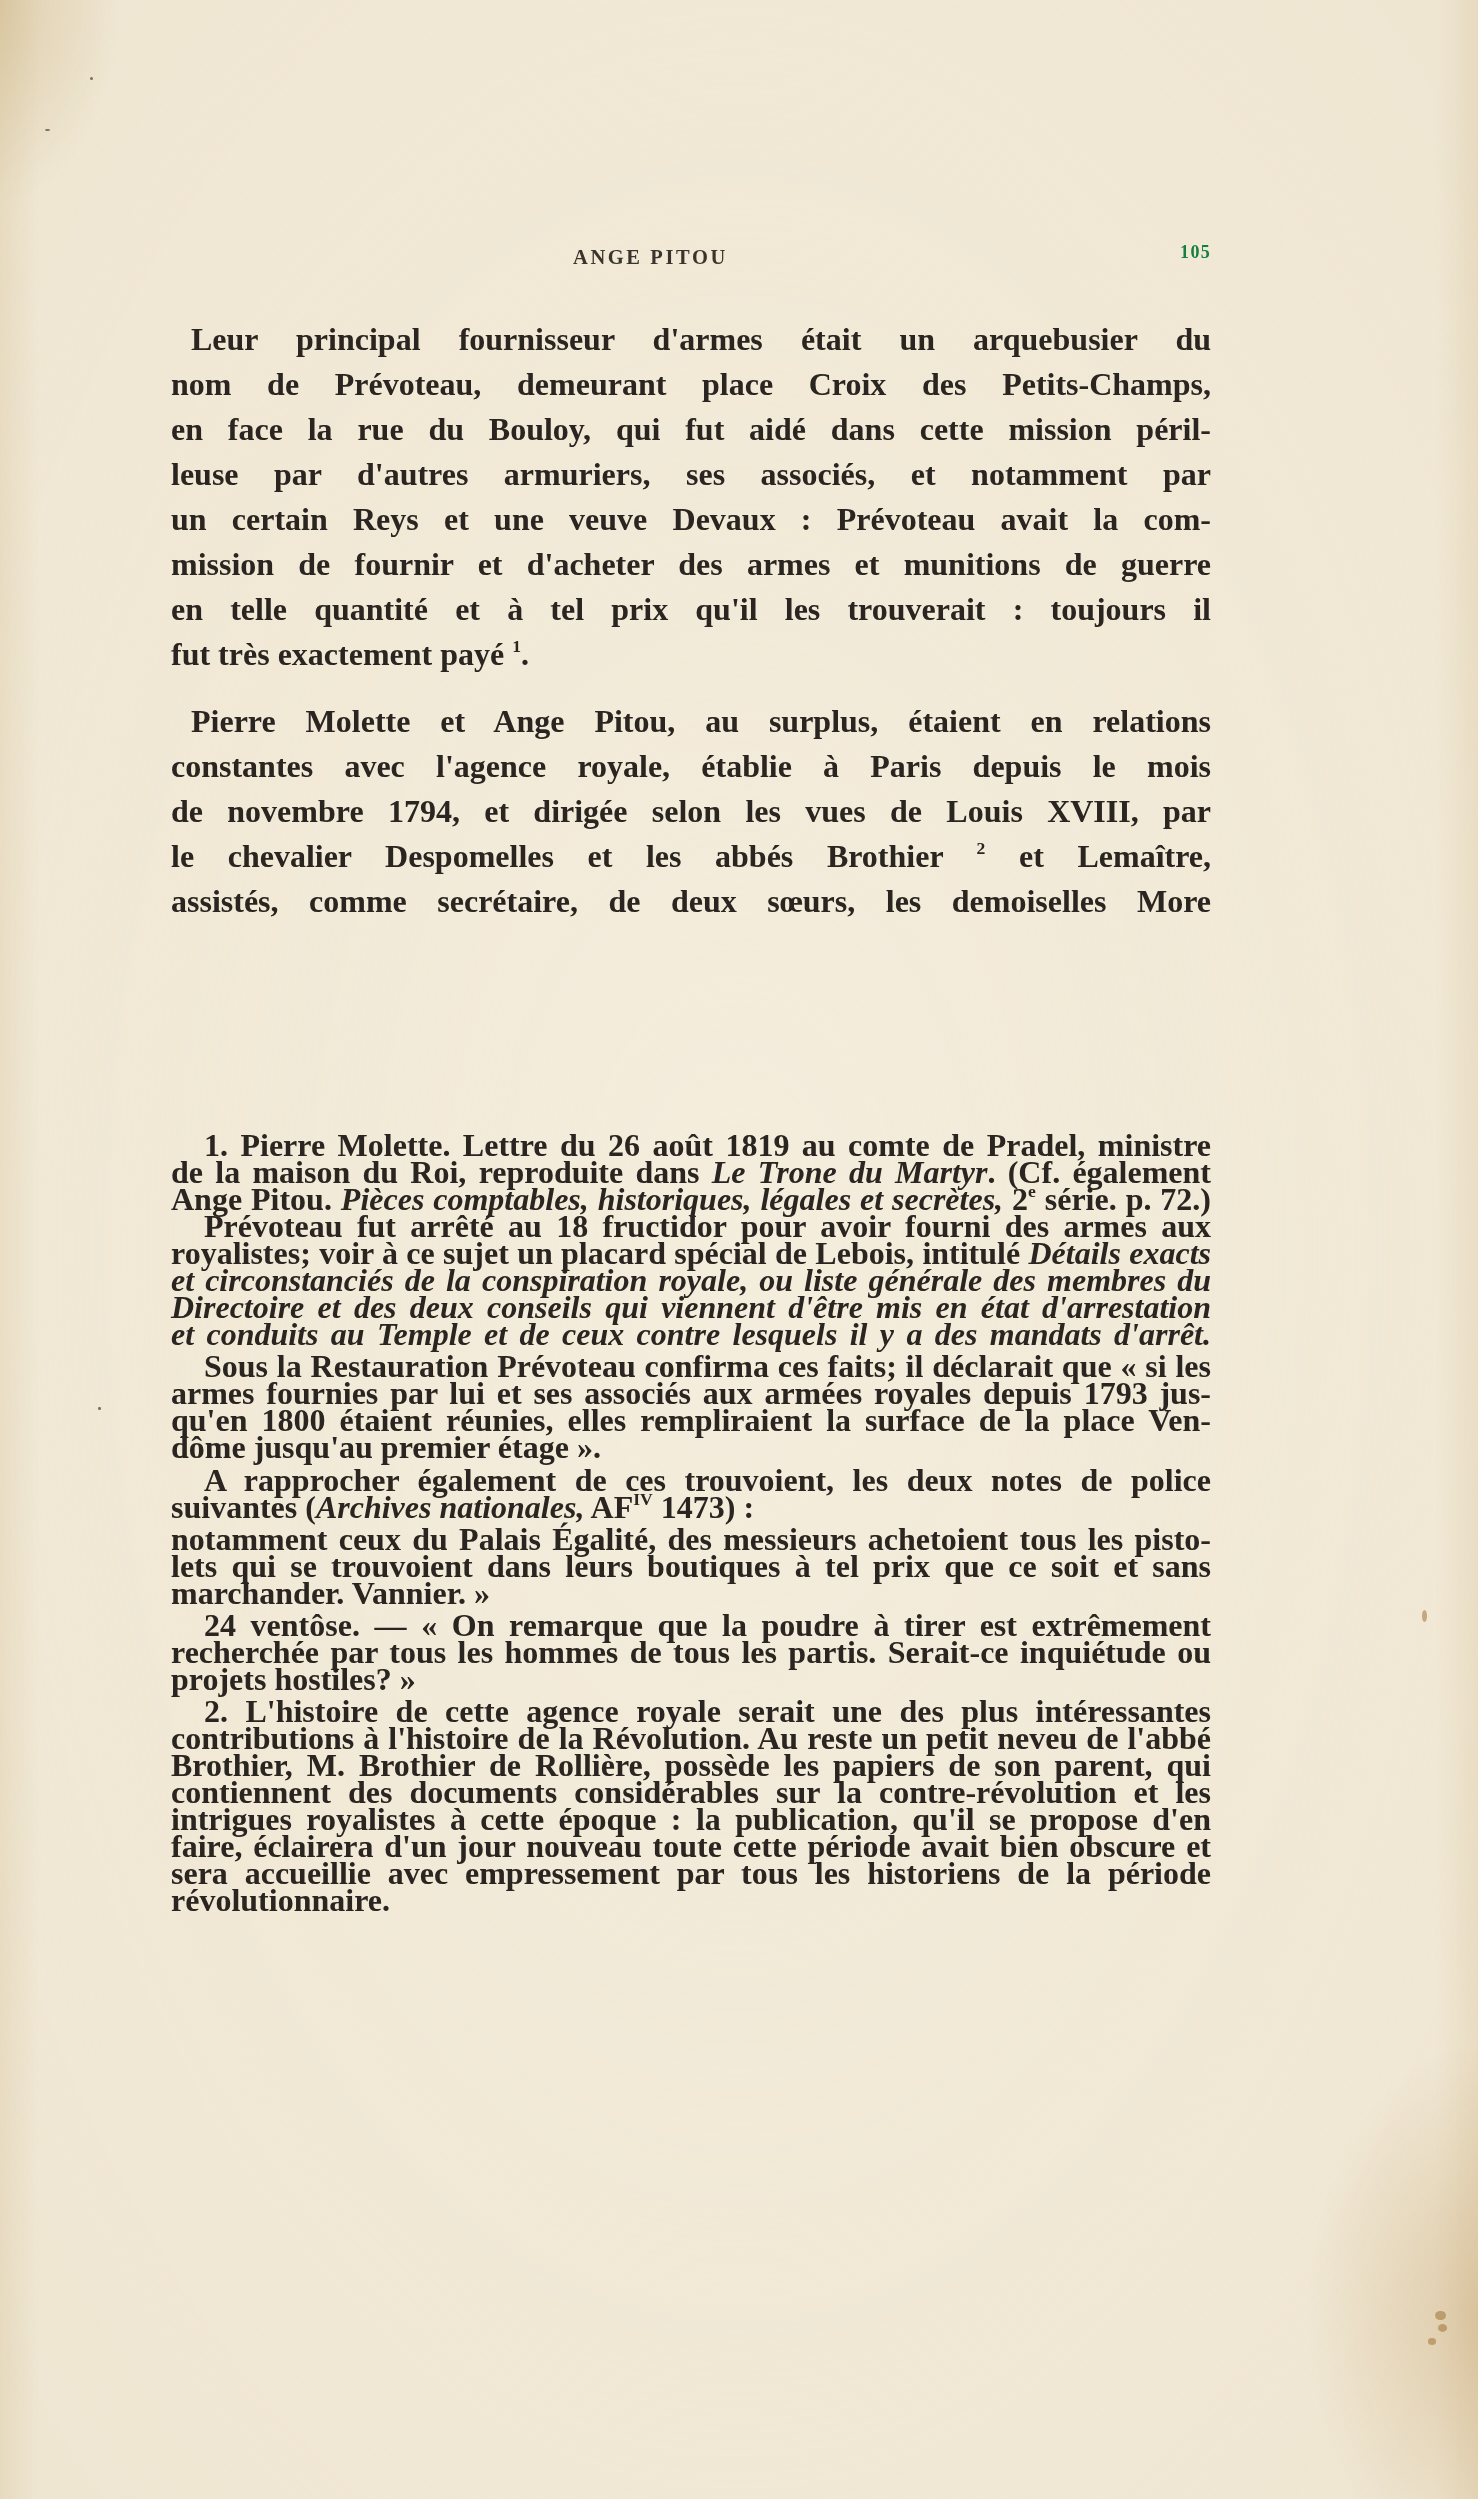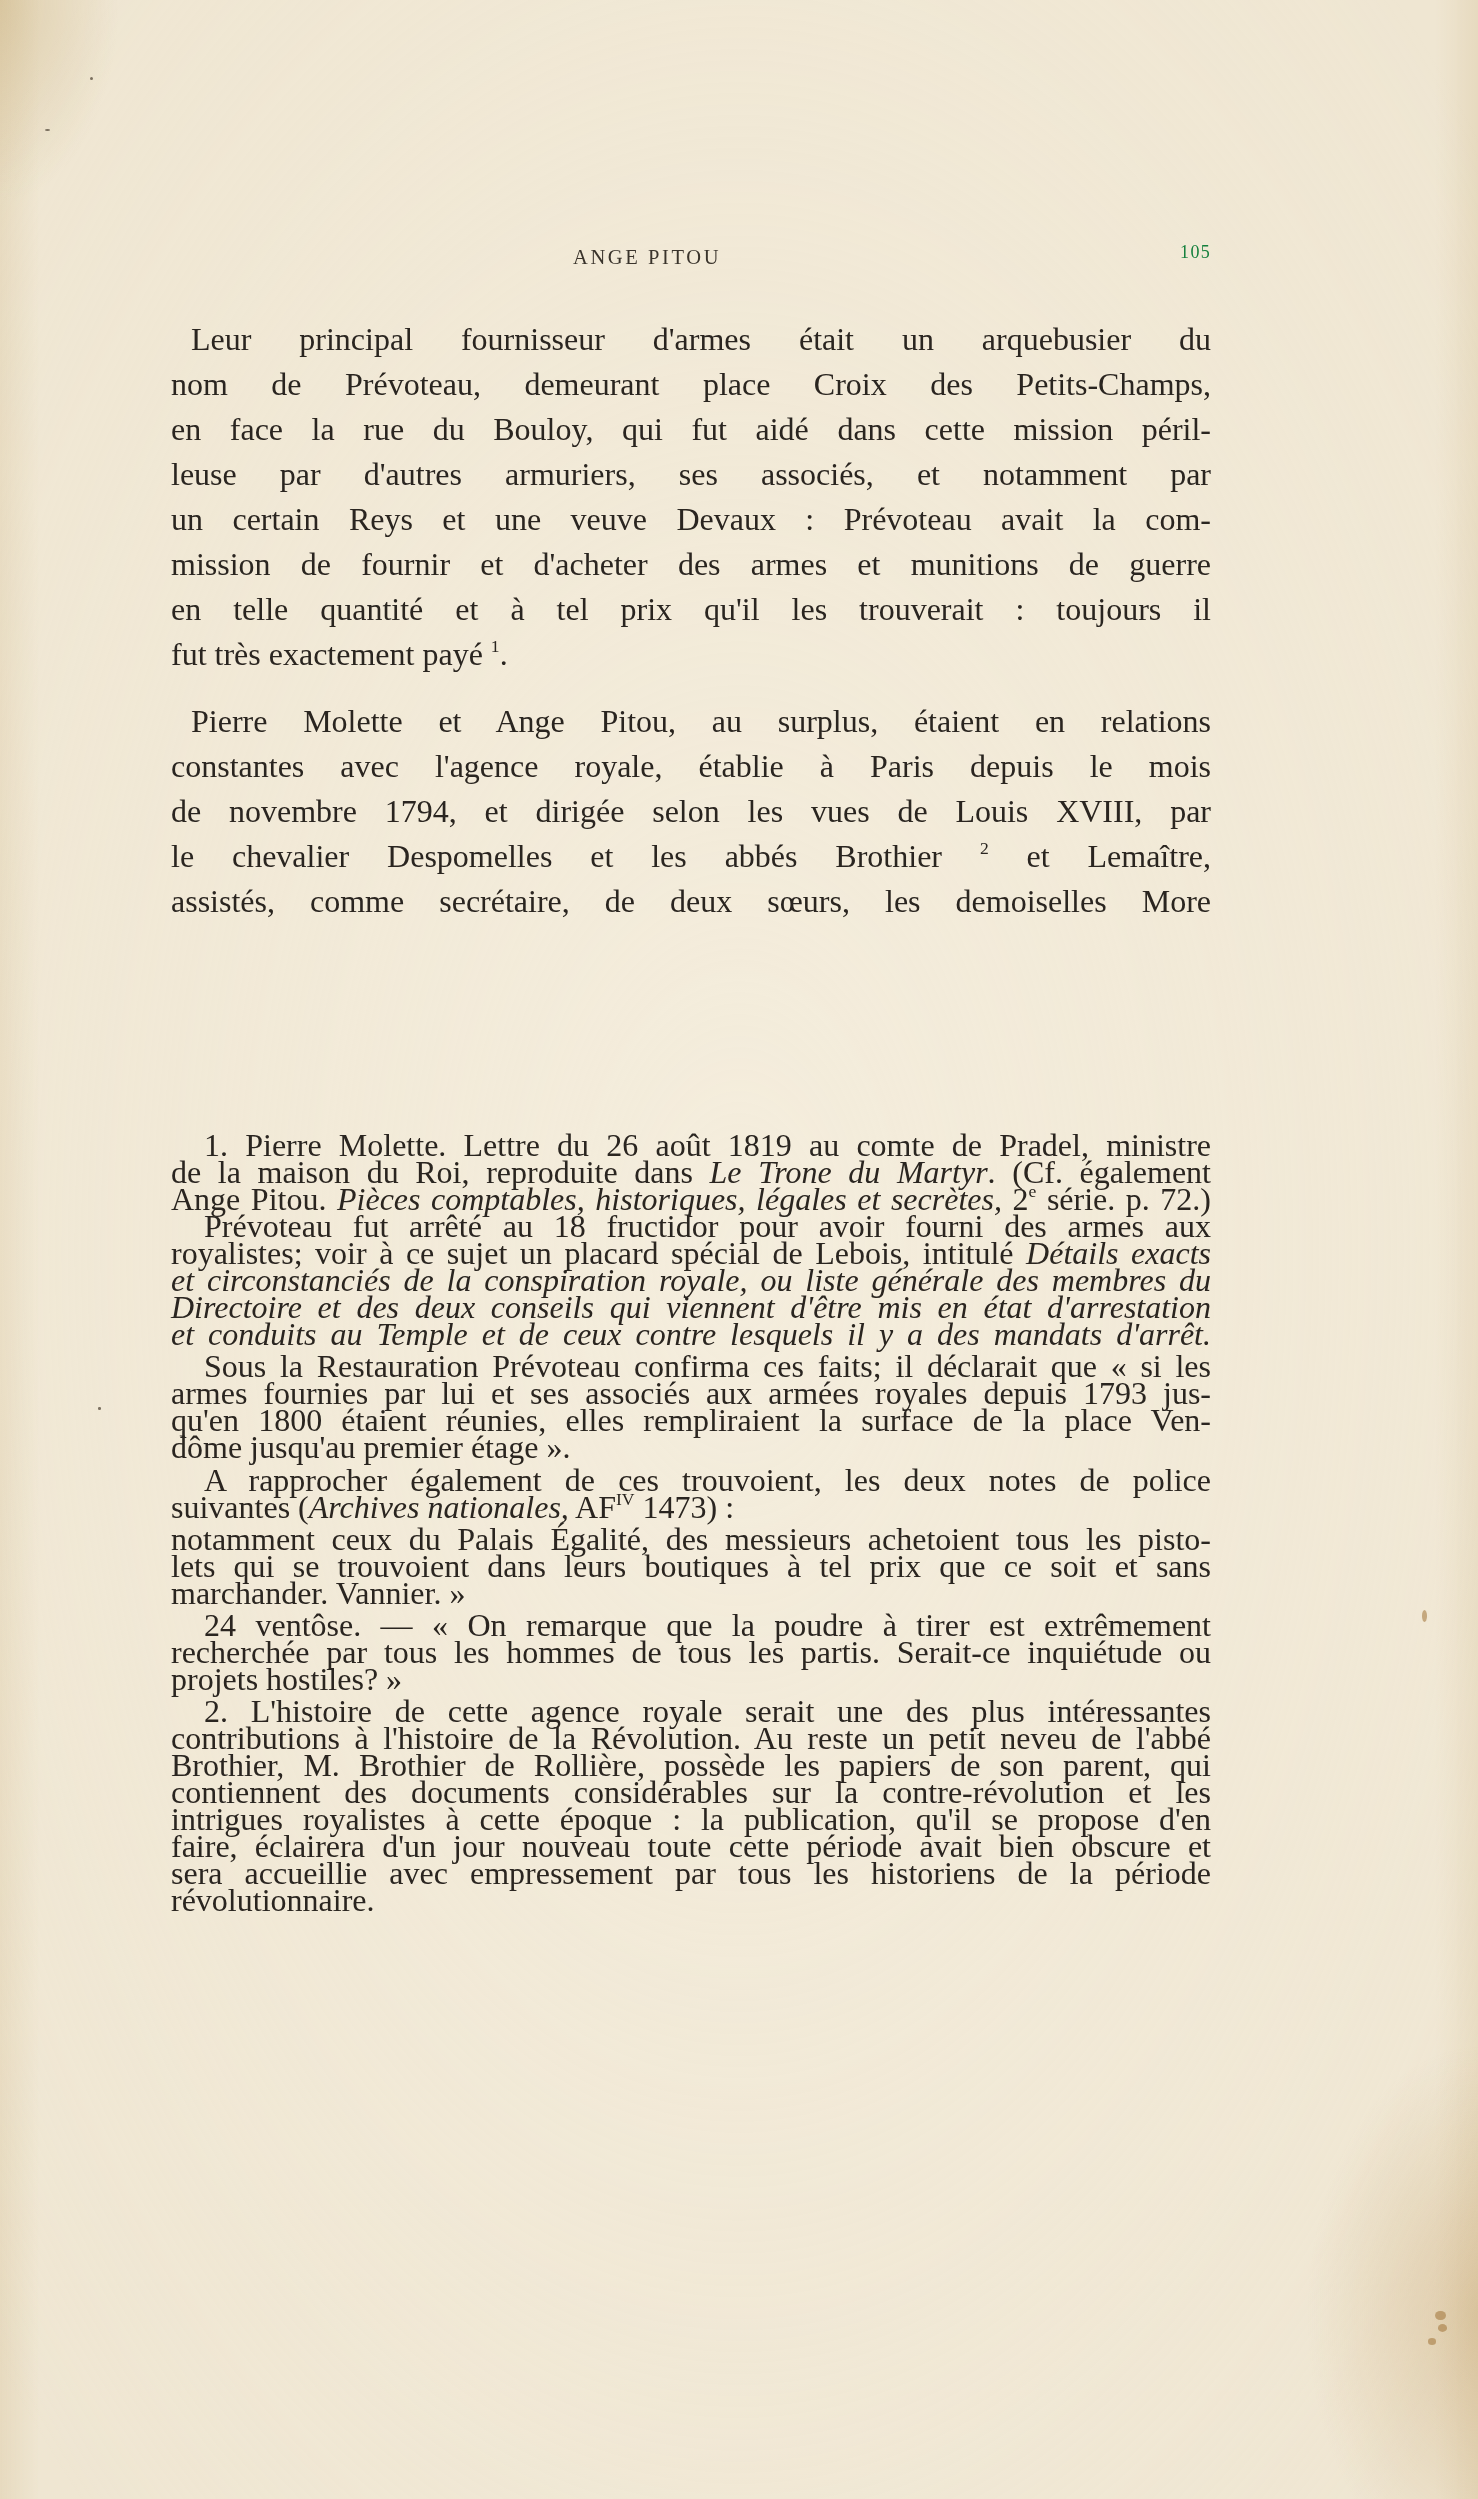--- a/index.html
+++ b/index.html
@@ -8,21 +8,21 @@
     background: #efe6d2;
     background-image:
       radial-gradient(ellipse at 1479px 2315px, rgba(190,150,90,0.35), rgba(0,0,0,0) 172px),
       radial-gradient(ellipse at 0px 0px, rgba(190,160,100,0.35), rgba(0,0,0,0) 119px),
       radial-gradient(ellipse at 739px 1250px, rgba(248,242,228,0.6), rgba(0,0,0,0) 992px),
       linear-gradient(90deg, rgba(215,195,155,0.35) 0px, rgba(0,0,0,0) 40px, rgba(0,0,0,0) 1435px, rgba(215,195,155,0.35) 1479px);
     font-family: "Liberation Serif", "DejaVu Serif", serif;
     color: #2a2520;
     position: relative;
   }
-  .page { position: absolute; left: 0; top: 0; width: 1479px; height: 2500px; }
+  .page { position: absolute; left: 0; top: 0; width: 1479px; height: 2500px; font-weight: bold; }
   .running-head {
     position: absolute; top: 246px; left: 171px; width: 1040px; height: 33px;
   }
   .running-title {
     position: absolute; left: 402px; top: 0;
     font-size: 20.5px; letter-spacing: 2.6px; color: #3a342c;
   }
   .page-number {
     position: absolute; right: 0; top: -4px;
     font-size: 18px; letter-spacing: 1.3px; color: #15803d;

